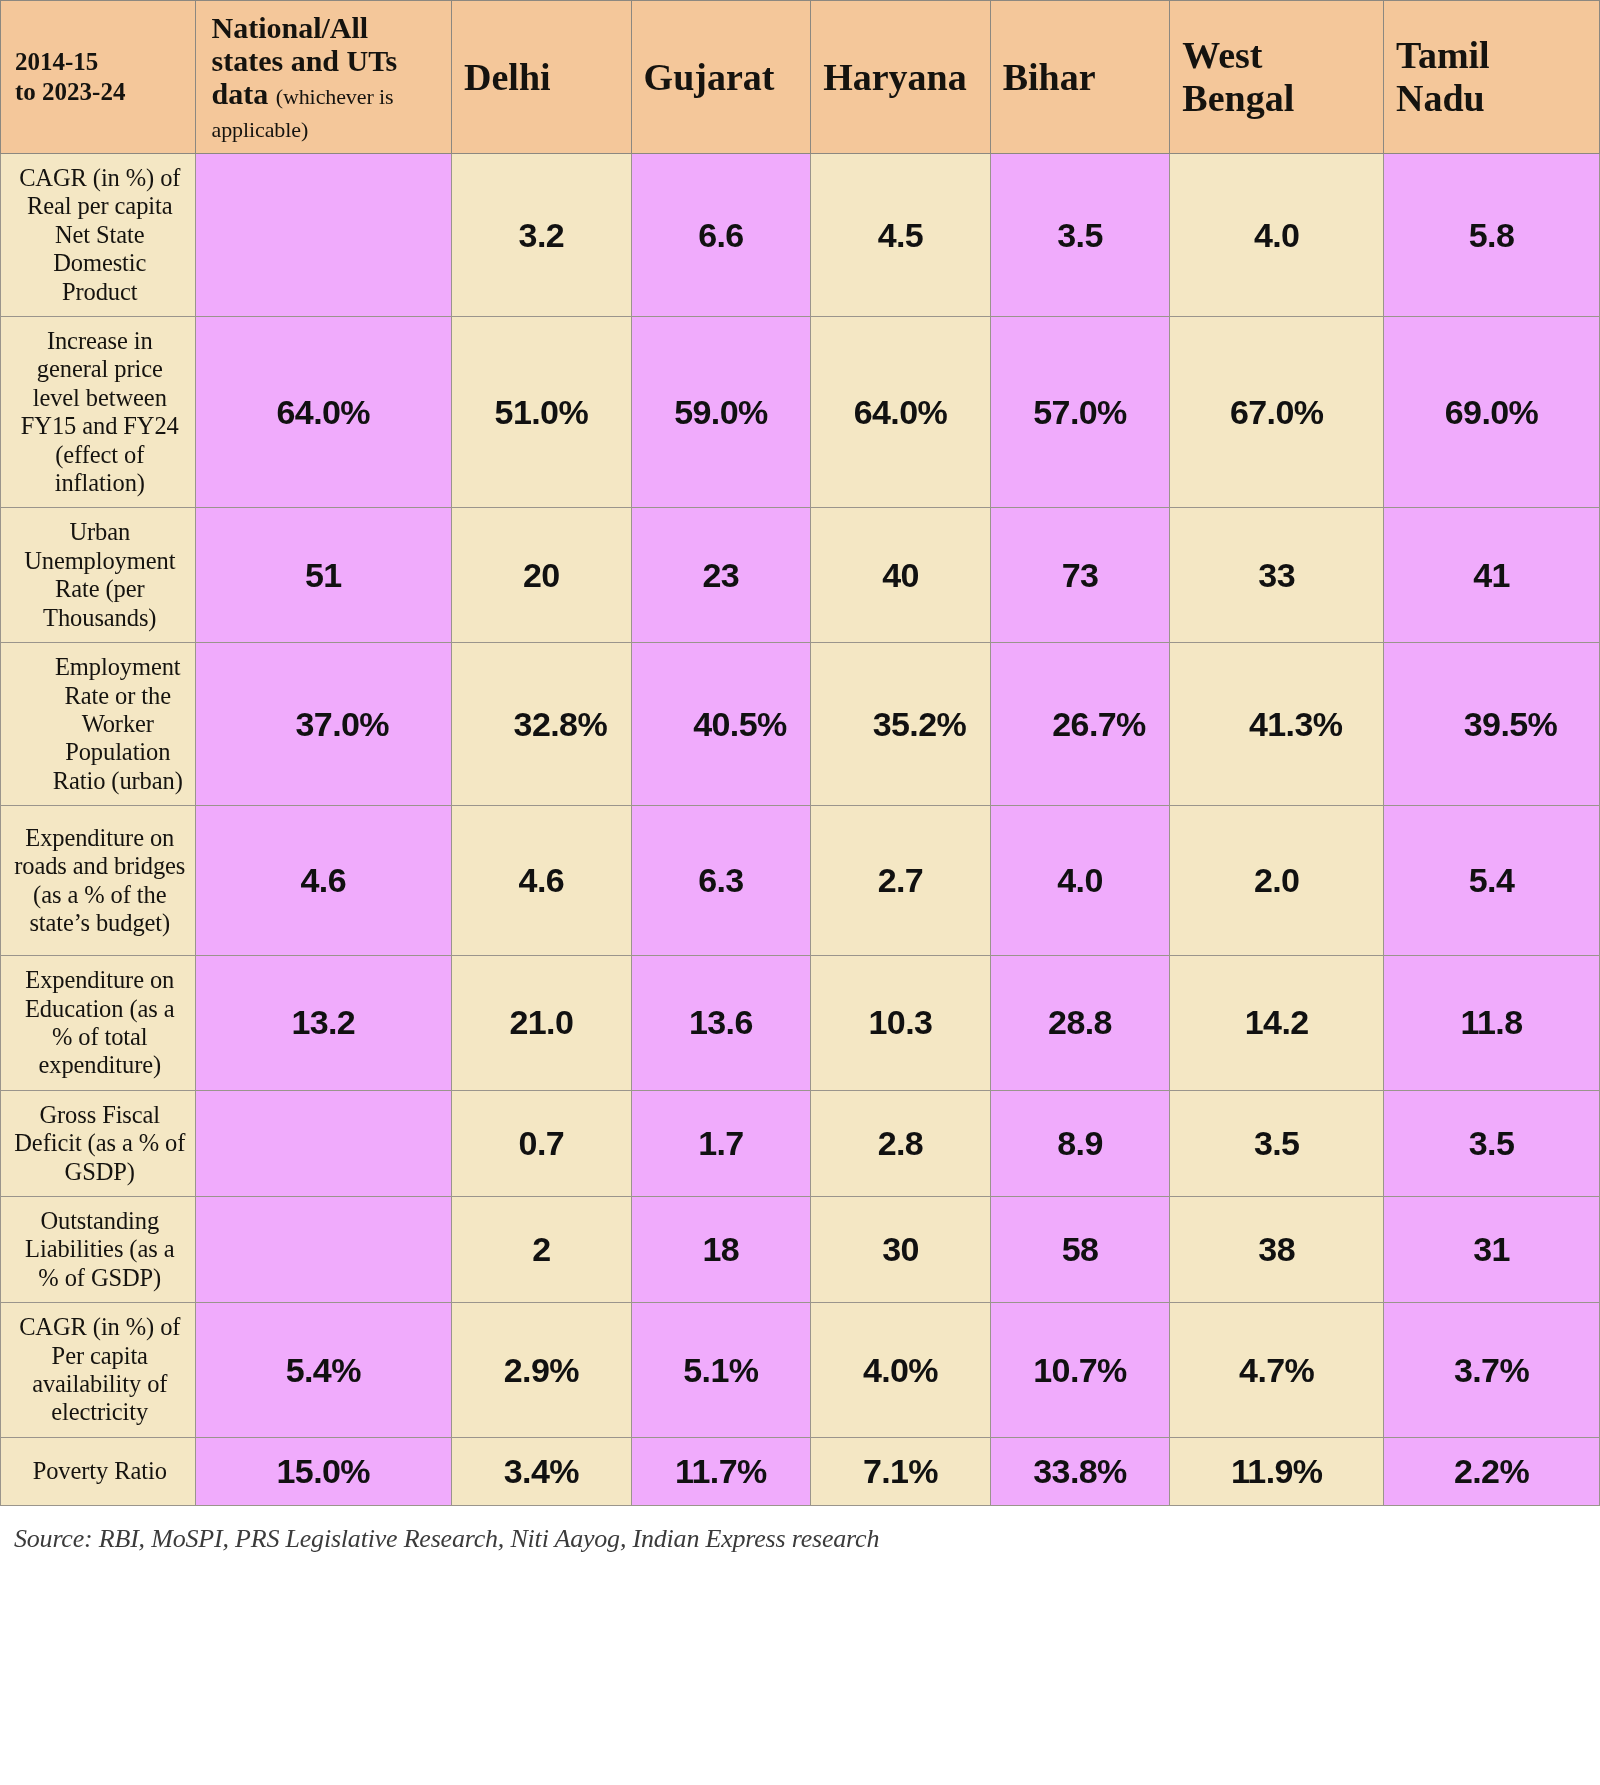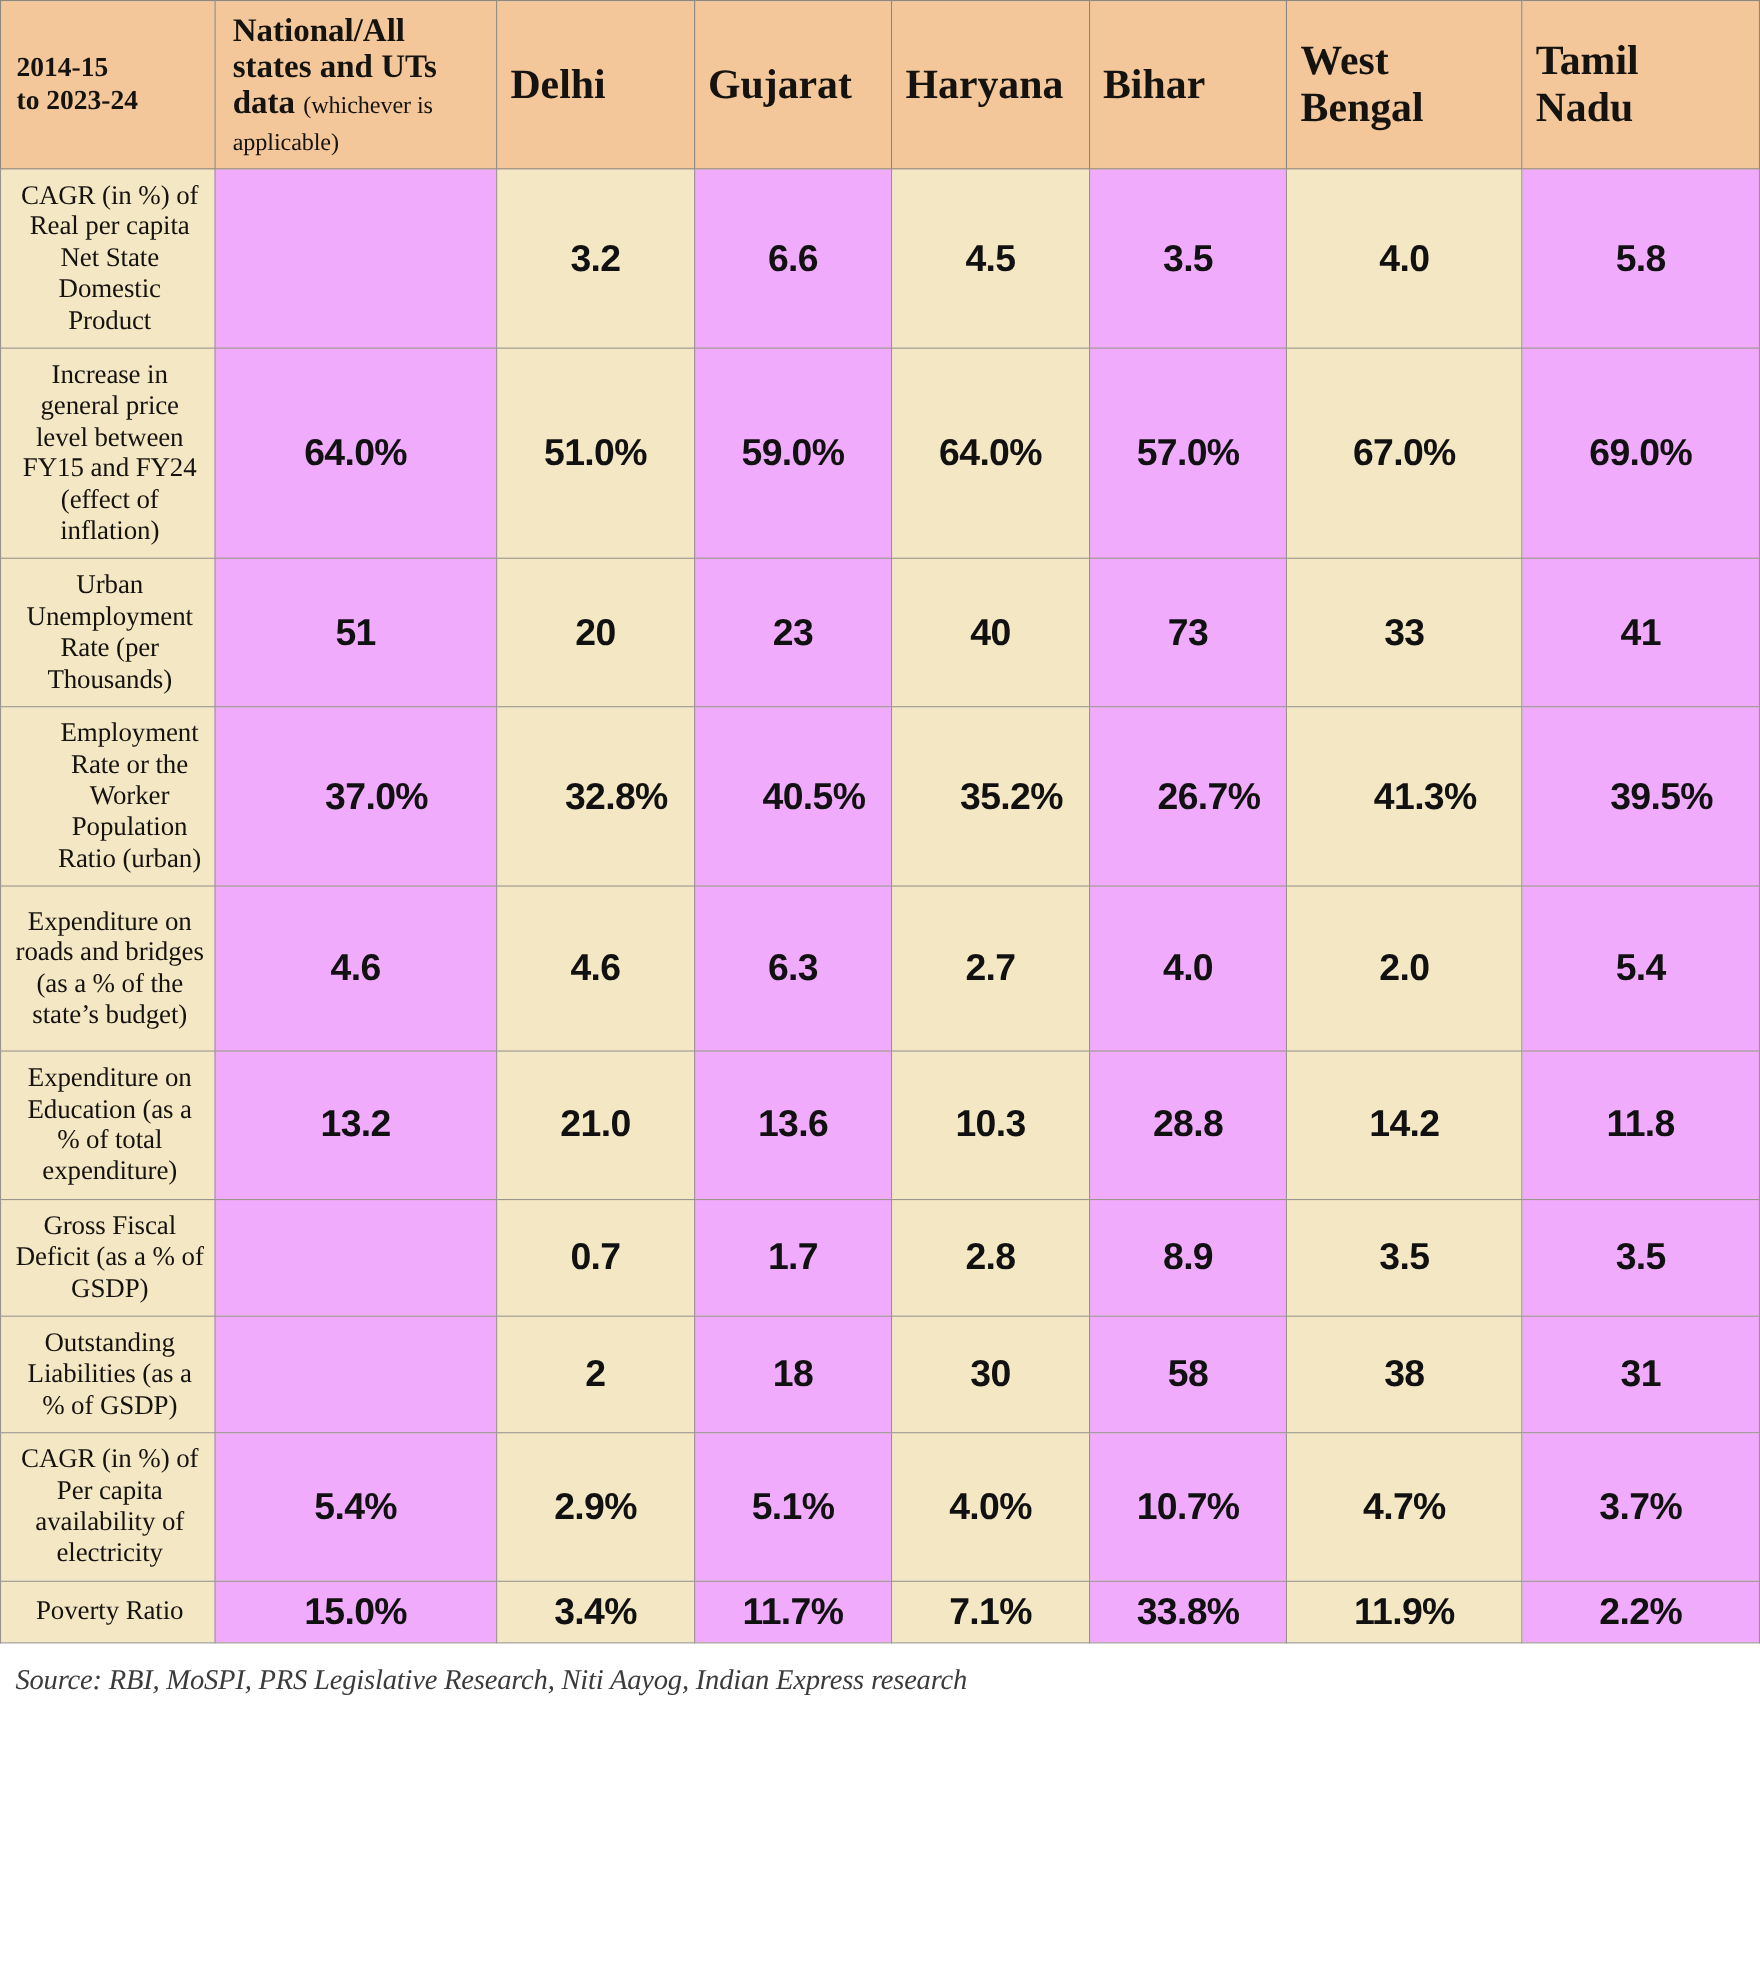--- a/index.html
+++ b/index.html
@@ -101,21 +101,21 @@
   tr.r-cagr      td { height: 140px; }
   tr.r-inflation td { height: 180px; }
   tr.r-urbanun   td { height: 122px; }
   tr.r-emprate   td { height: 150px; padding-left: 48px; }
   tr.r-roads     td { height: 150px; }
   tr.r-education td { height: 122px; }
   tr.r-health    td { height: 150px; }
   tr.r-gfd       td { height: 96px; }
   tr.r-outliab   td { height: 96px; }
   tr.r-elec      td { height: 125px; }
-  tr.r-poverty   td { height: 56px; }
+  tr.r-poverty   td { height: 68px; }
 
   tr.r-poverty td.rowlabel { font-size: 24.5px; }
 
   .source {
     font-family: "Liberation Serif", "DejaVu Serif", serif;
     font-style: italic;
     font-size: 26px;
     color: #3b3b3b;
     padding: 18px 0 0 14px;
     letter-spacing: -0.2px;

